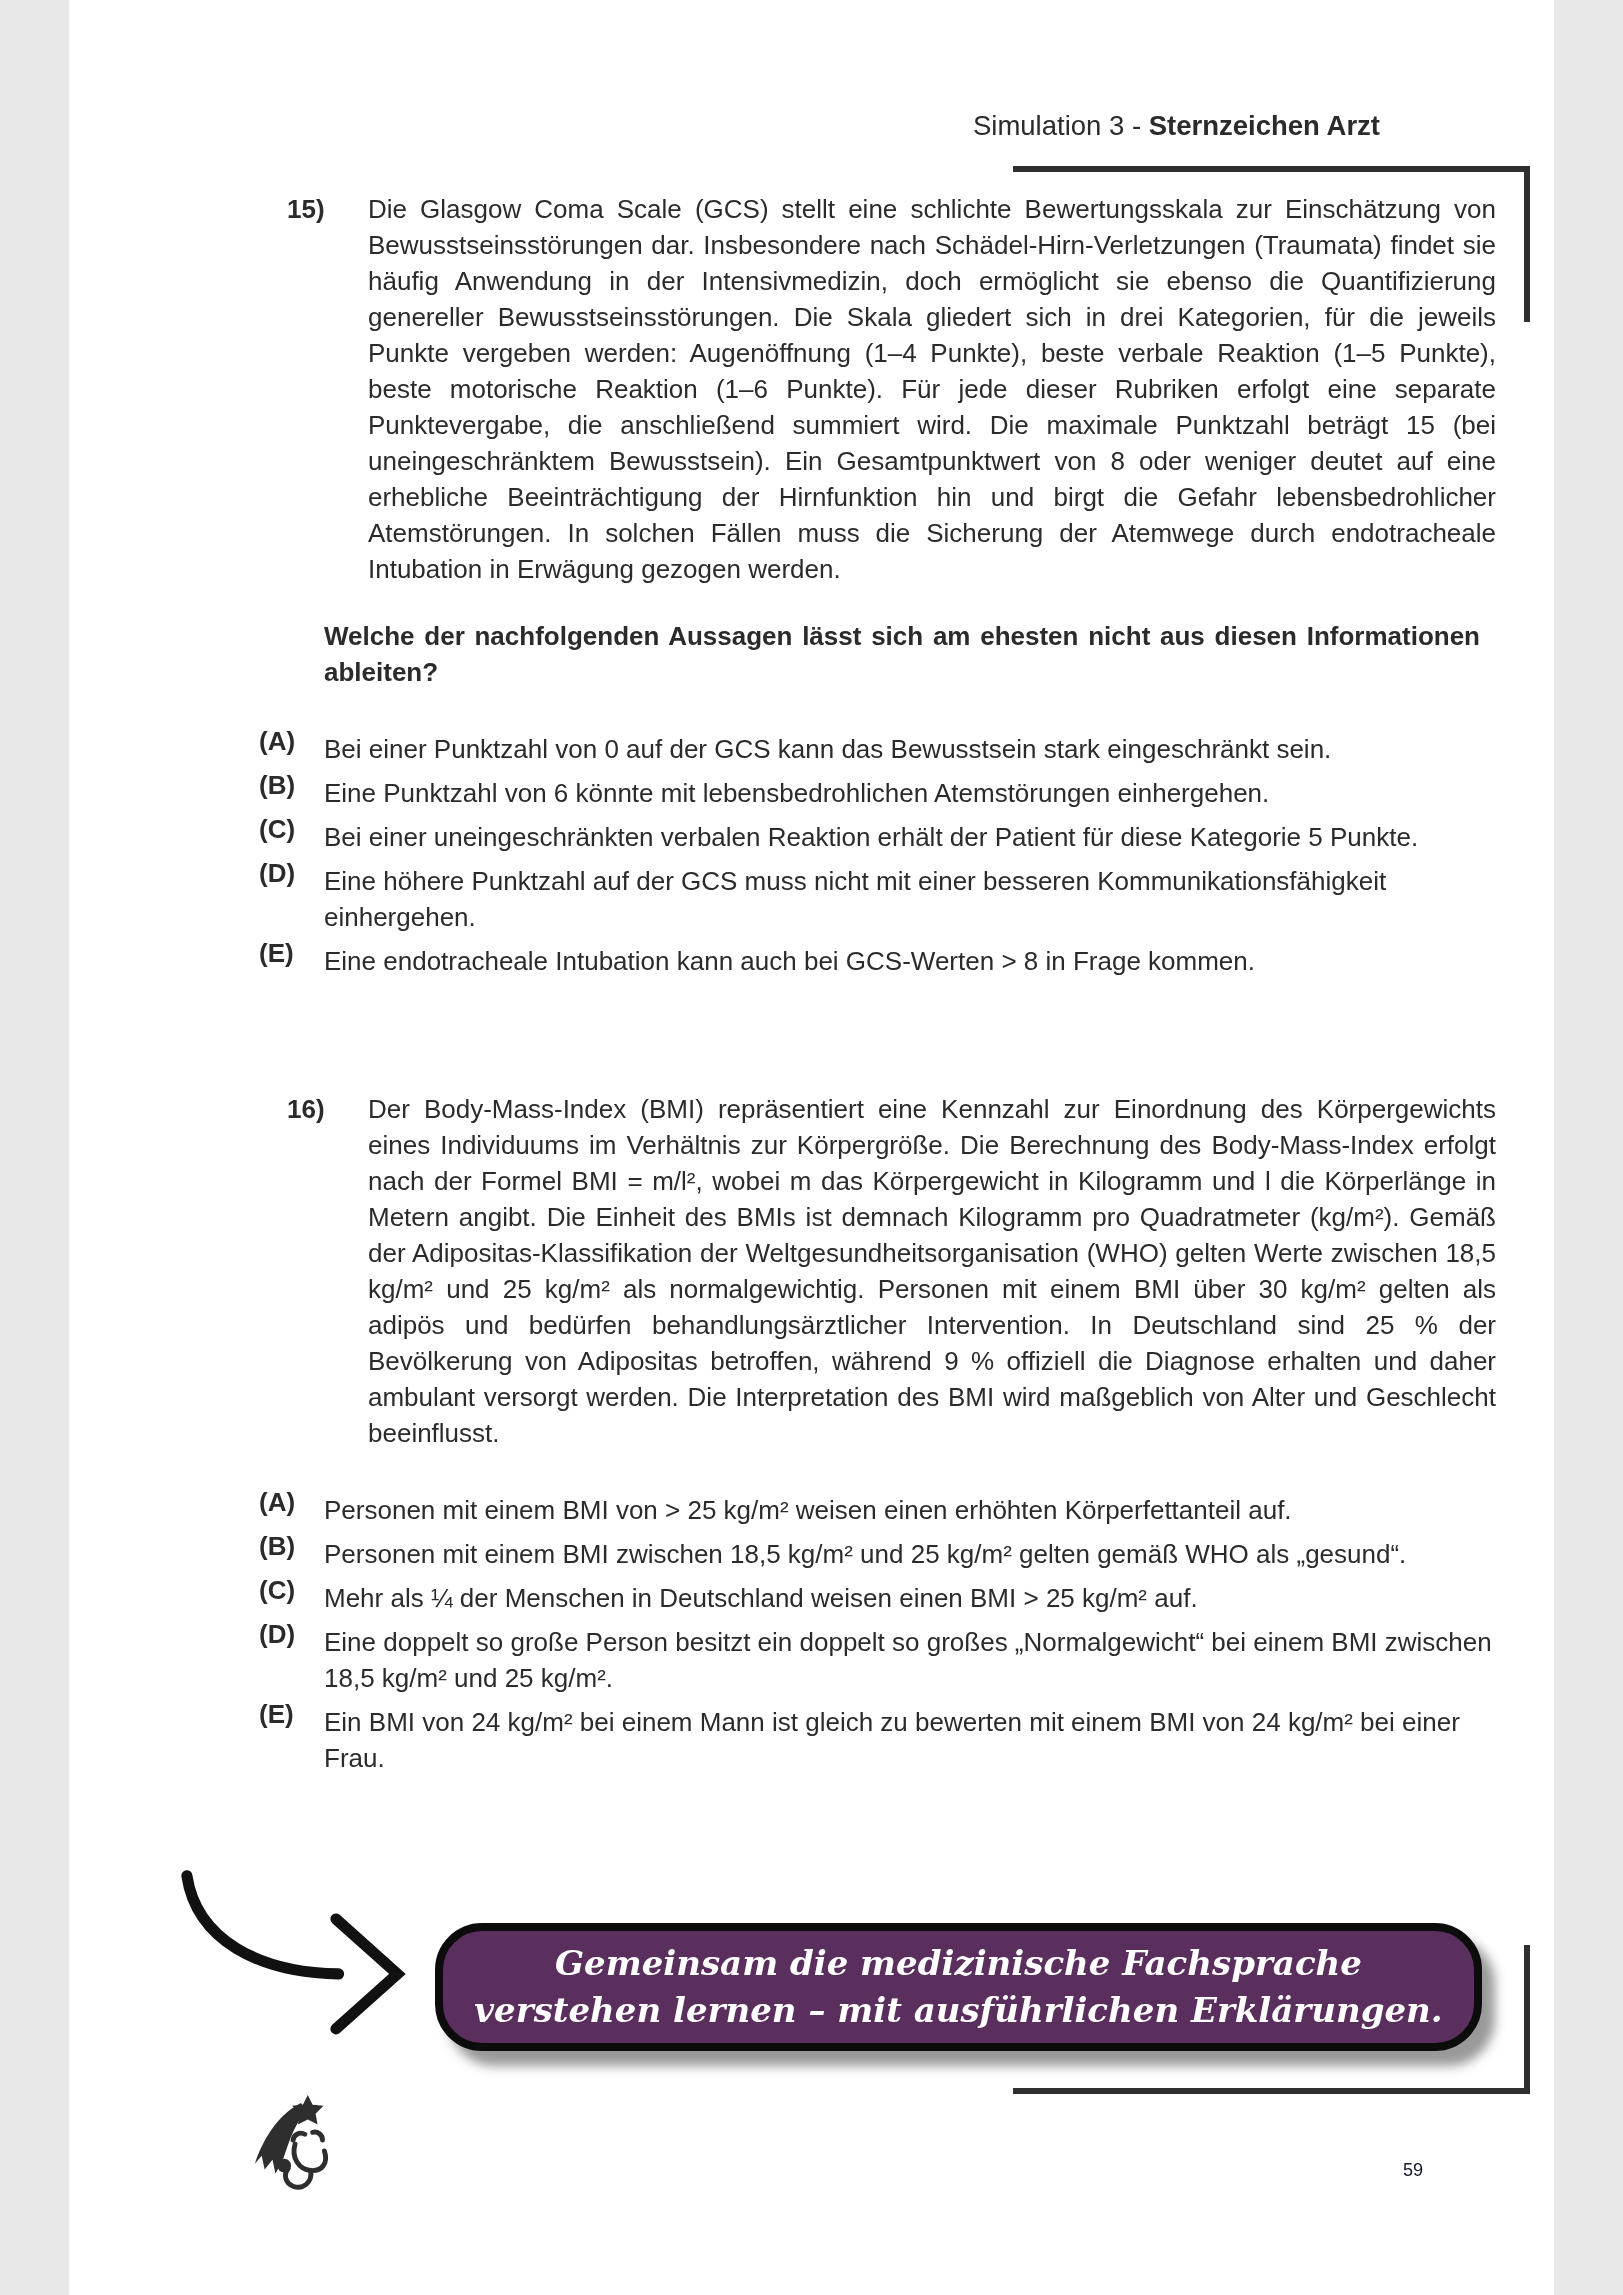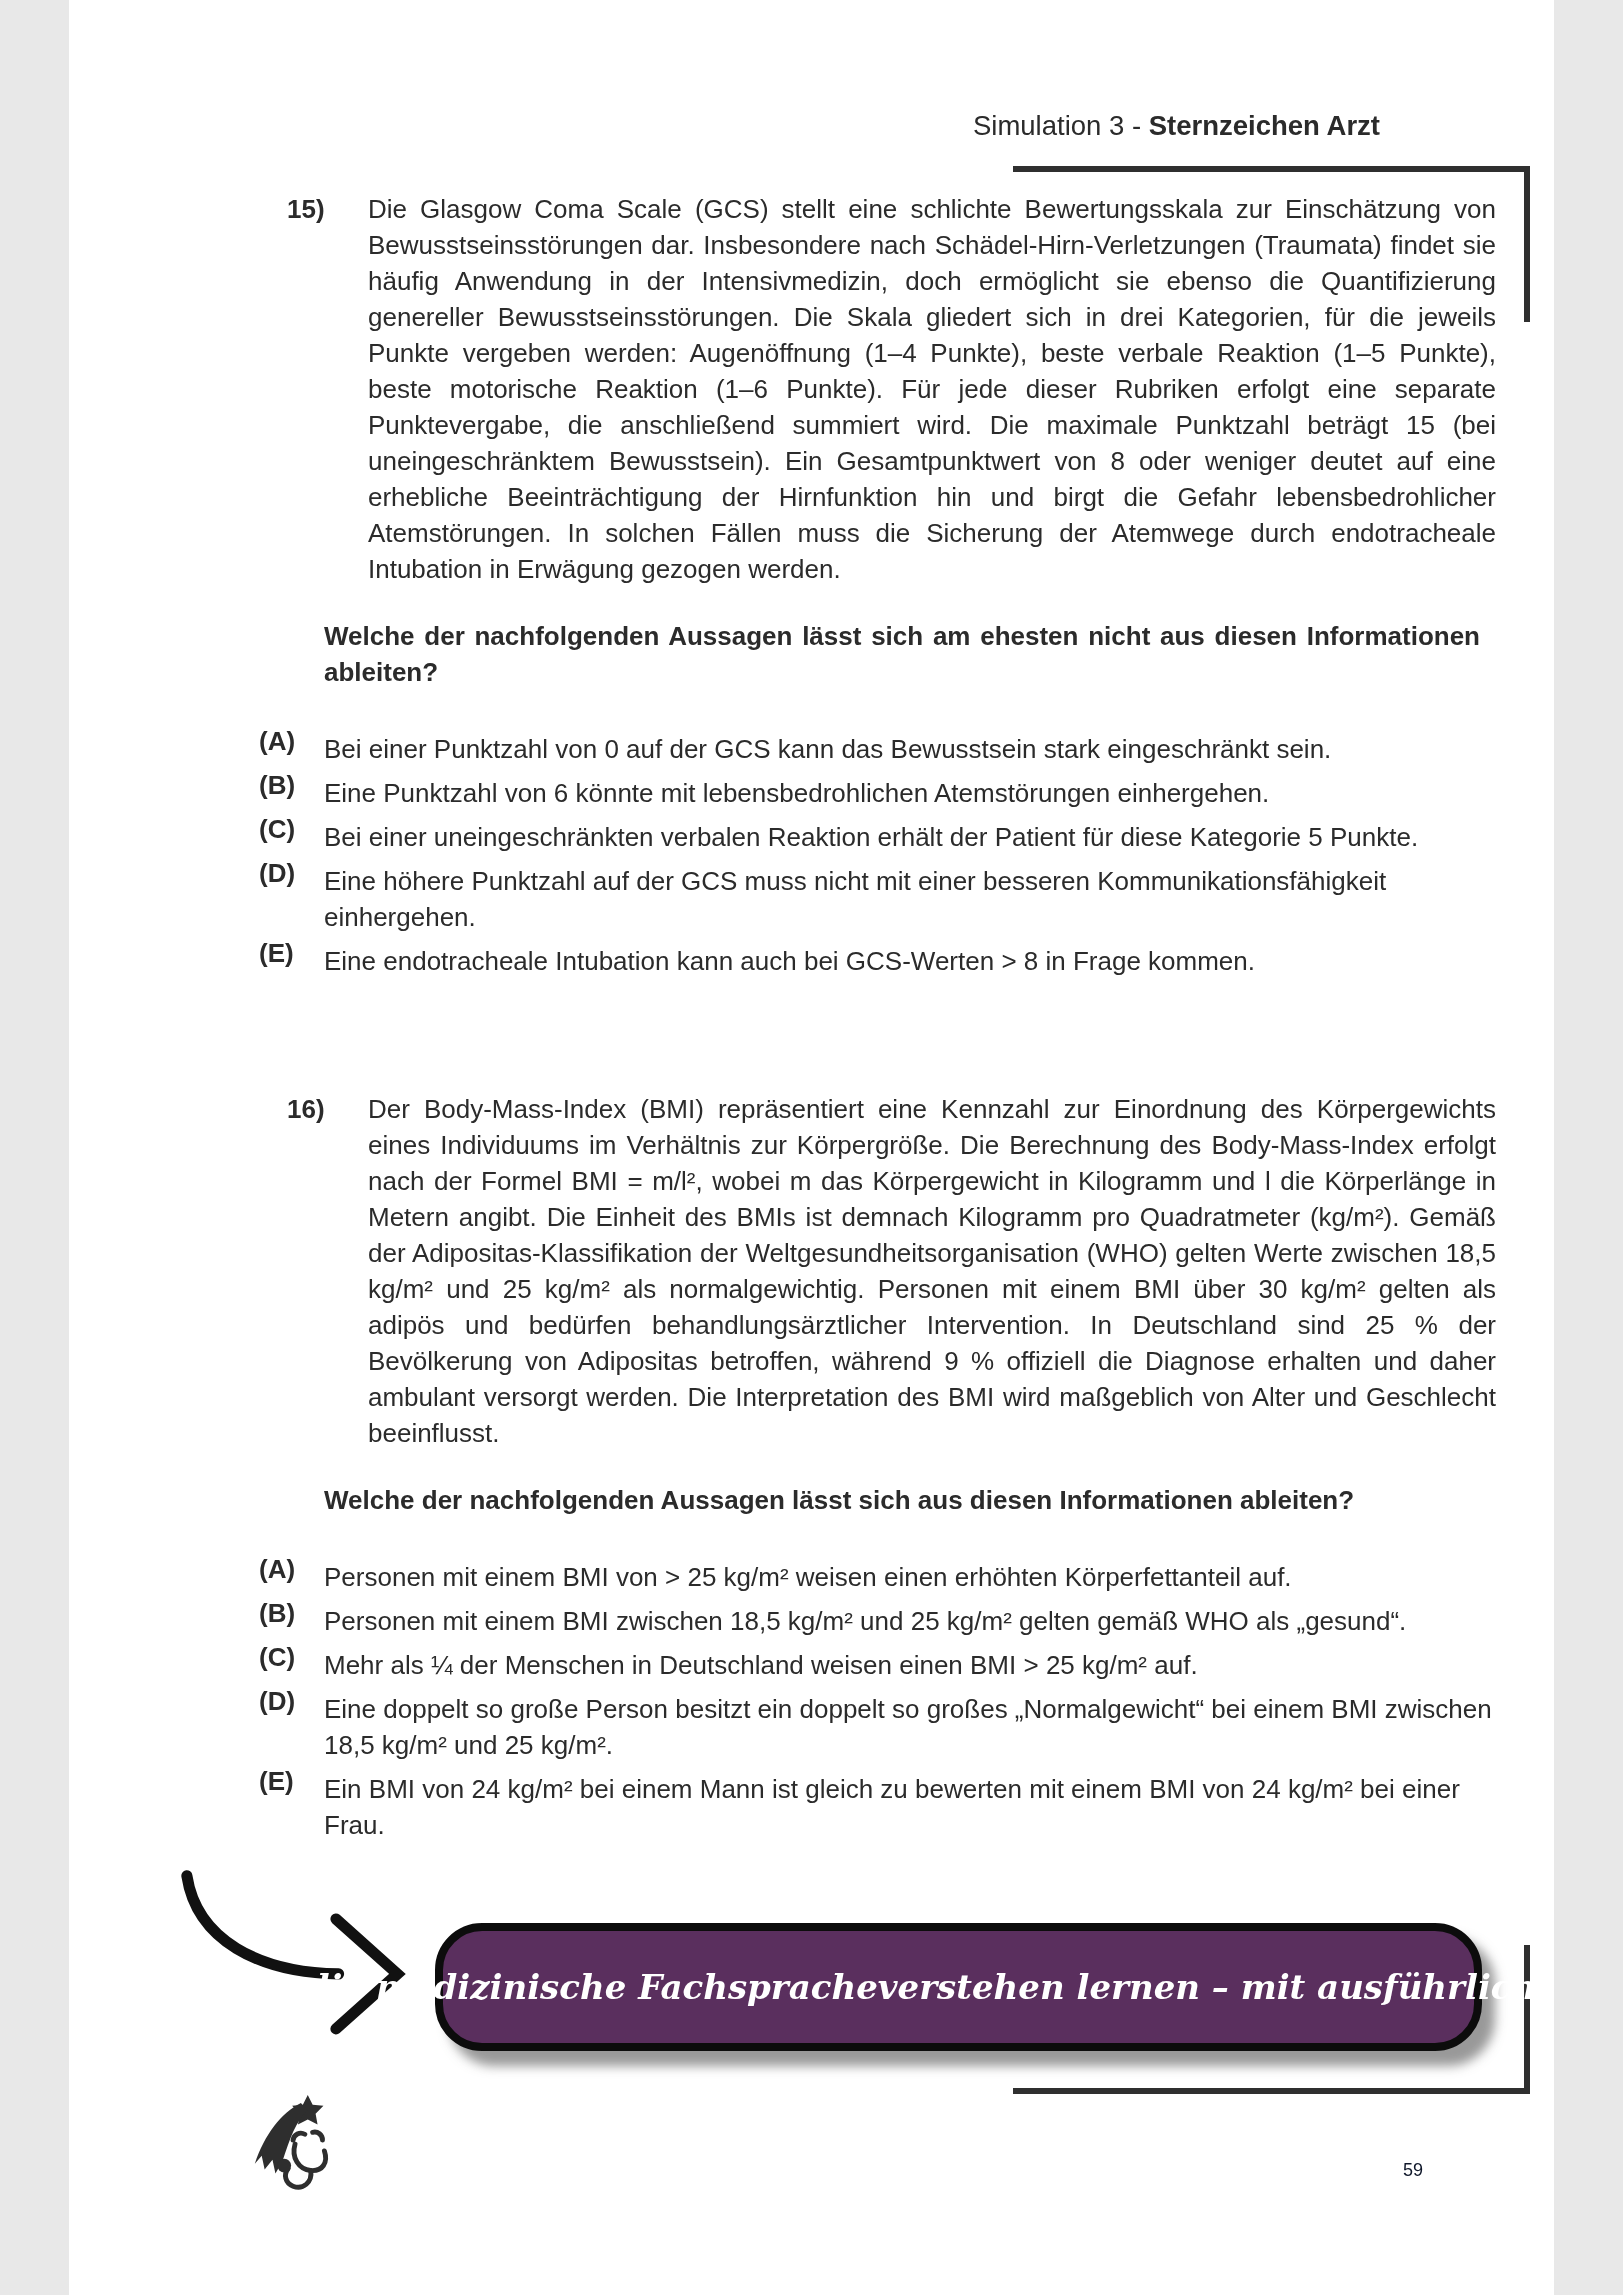--- a/index.html
+++ b/index.html
@@ -40,21 +40,21 @@
   .opt { display:flex; }
   .optlabel { width:65px; flex:none; font-weight:bold; }
   .opttext { flex:1;margin-top:8px; }
 
   
   .callout {
     position:absolute; left:366px; top:1923px; width:1047px; height:128px;
     background:#5a2f5e;
     border:8.5px solid #0c0c0c; border-radius:47px;
     box-shadow:13px 14.4px 10.5px rgba(70,70,70,0.55);
-    display:flex; justify-content:center; align-items:center;
+    display:flex; flex-direction:column; justify-content:center; align-items:center;
     box-sizing:border-box;
   }
   .callout-line {
     color:#ffffff;
     font-family:"DejaVu Serif", serif;
     font-style:italic; font-weight:bold;
     font-size:34px; line-height:47px; white-space:nowrap;
   }
 
   .arrow-svg { position:absolute; left:98px; top:1868px; }
@@ -104,21 +104,20 @@
         <div class="opttext">Eine endotracheale Intubation kann auch bei GCS-Werten &gt; 8 in Frage kommen.</div>
       </div>
     </div>
   </div>
 
   <div class="qblock q16">
     <div class="qrow">
       <span class="qnum">16)</span>
       <div class="qtext">Der Body-Mass-Index (BMI) repräsentiert eine Kennzahl zur Einordnung des Körpergewichts eines Individuums im Verhältnis zur Körpergröße. Die Berechnung des Body-Mass-Index erfolgt nach der Formel BMI = m/l², wobei m das Körpergewicht in Kilogramm und l die Körperlänge in Metern angibt. Die Einheit des BMIs ist demnach Kilogramm pro Quadratmeter (kg/m²). Gemäß der Adipositas-Klassifikation der Weltgesundheitsorganisation (WHO) gelten Werte zwischen 18,5 kg/m² und 25 kg/m² als normalgewichtig. Personen mit einem BMI über 30 kg/m² gelten als adipös und bedürfen behandlungsärztlicher Intervention. In Deutschland sind 25 % der Bevölkerung von Adipositas betroffen, während 9 % offiziell die Diagnose erhalten und daher ambulant versorgt werden. Die Interpretation des BMI wird maßgeblich von Alter und Geschlecht beeinflusst.</div>
     </div>
-    <div class="prompt">Welche der nachfolgenden Aussagen lässt sich aus diesen Informationen ableiten?</div>
     <div class="opts">
       <div class="opt">
         <span class="optlabel">(A)</span>
         <div class="opttext">Personen mit einem BMI von &gt; 25 kg/m² weisen einen erhöhten Körperfettanteil auf.</div>
       </div>
       <div class="opt">
         <span class="optlabel">(B)</span>
         <div class="opttext">Personen mit einem BMI zwischen 18,5 kg/m² und 25 kg/m² gelten gemäß WHO als „gesund“.</div>
       </div>
       <div class="opt">

